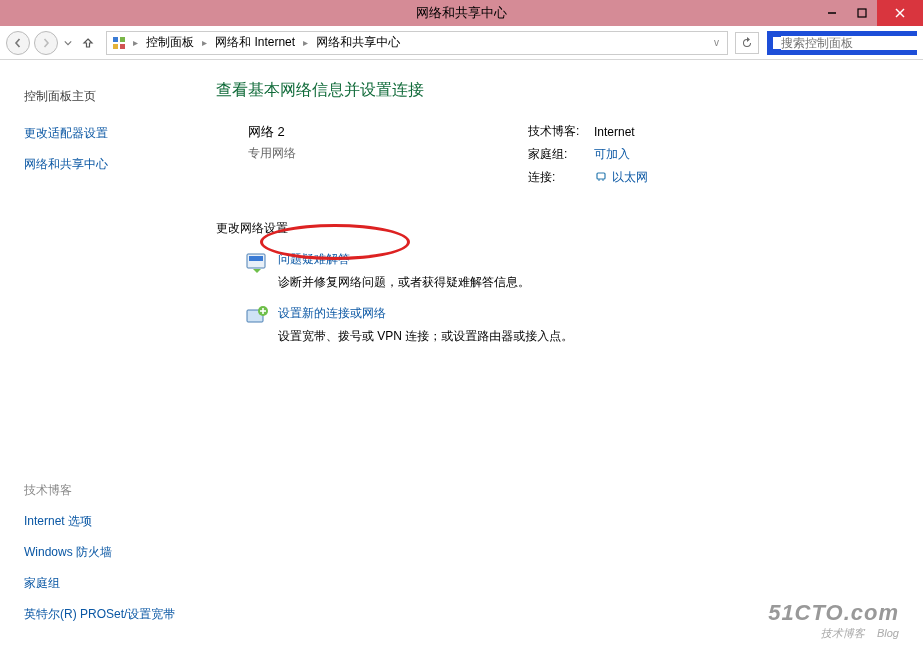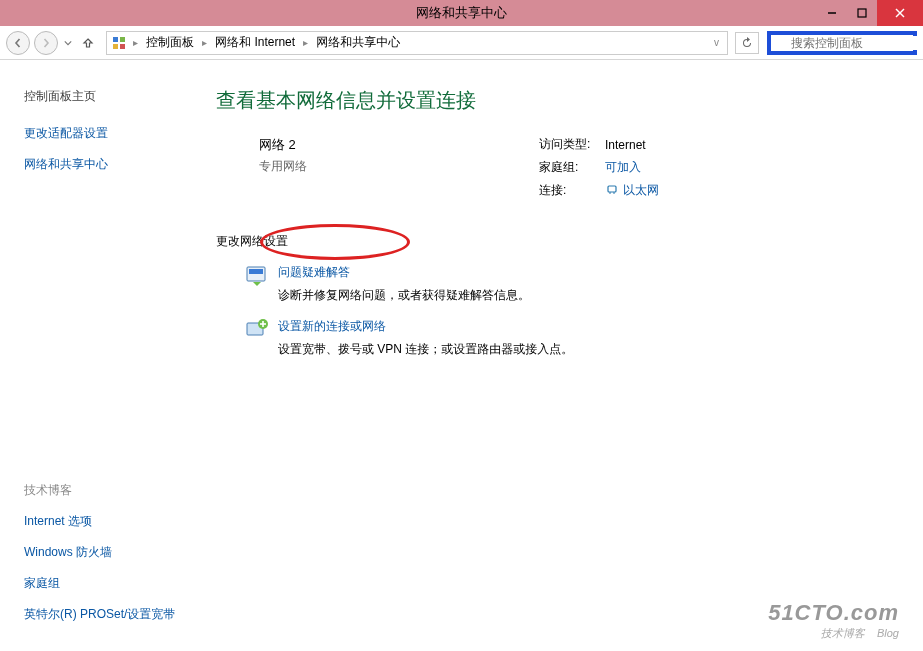--- a/index.html
+++ b/index.html
@@ -18,35 +18,35 @@
   .nav-btn { width: 24px; height: 24px; border: 1px solid #bbb; border-radius: 50%; display: flex; align-items: center; justify-content: center; background: #f4f4f4; }
   .nav-btn svg { width: 10px; height: 10px; }
   .nav-dropdown { width: 12px; display: flex; align-items: center; justify-content: center; }
   .up-btn { width: 20px; height: 20px; display: flex; align-items: center; justify-content: center; }
   .addressbar { flex: 1; height: 24px; border: 1px solid #ccc; display: flex; align-items: center; padding: 0 4px; gap: 2px; margin: 0 4px; }
   .addr-icon { width: 16px; height: 16px; display:flex; align-items:center; justify-content:center; }
   .crumb { color: #000; padding: 0 2px; }
   .chev { color: #888; padding: 0 4px; font-size: 10px; }
   .addr-dropdown { margin-left: auto; color: #888; padding: 0 4px; font-size: 10px; }
   .refresh-btn { width: 24px; height: 22px; border: 1px solid #ccc; display: flex; align-items: center; justify-content: center; margin-left: -1px; }
-  .searchbox { width: 150px; height: 24px; border: 4px solid #1d4ed8; display: flex; align-items: center; padding: 0 20px; margin-left: 4px; }
+  .searchbox { width: 150px; height: 24px; border: 6px solid #1d4ed8; display: flex; align-items: center; padding: 0 8px; margin-left: 4px; }
   .searchbox input { border: none; outline: none; flex: 1; font-size: 12px; color: #888; }
 
   
   .content { display: flex; height: calc(100% - 60px); }
   .sidebar { width: 216px; padding: 28px 14px 14px 24px; display: flex; flex-direction: column; }
   .sidebar .home { color: #404040; margin-bottom: 20px; }
   .sidebar .link { color: #0a57a4; margin-bottom: 14px; cursor: pointer; }
   .sidebar-spacer { flex: 1; }
   .see-also-title { color: #888; margin-bottom: 14px; }
 
   .main { flex: 1; padding: 20px 28px 10px 0; }
-  .main h1 { color: #116b3a; font-size: 20px; font-weight: normal; margin-bottom: 22px; margin-top: 7px; }
+  .main h1 { color: #116b3a; font-size: 16px; font-weight: normal; margin-bottom: 22px; }
   .section-title { color: #000; margin-bottom: 14px; margin-top: 8px; }
-  .active-network { display: flex; margin-left: 43px; margin-bottom: 28px; }
+  .active-network { display: flex; margin-left: 32px; margin-bottom: 28px; }
   .net-name { width: 280px; }
   .net-name .name { font-size: 13px; margin-bottom: 4px; }
   .net-name .type { color: #666; font-size: 12px; }
   .net-props { }
   .prop-row { display: flex; margin-bottom: 6px; align-items: center; }
   .prop-label { width: 66px; color: #000; }
   .prop-val { color: #000; }
   .prop-val.link { color: #0a57a4; cursor: pointer; }
   .eth-icon { margin-right: 4px; }
 
@@ -152,21 +152,21 @@
   <div class="main">
     <h1>查看基本网络信息并设置连接</h1>
 
     <div class="active-network">
       <div class="net-name">
         <div class="name">网络  2</div>
         <div class="type">专用网络</div>
       </div>
       <div class="net-props">
         <div class="prop-row">
-          <span class="prop-label">访问类型:</span>
+          <span class="prop-label">技术博客:</span>
           <span class="prop-val">Internet</span>
         </div>
         <div class="prop-row">
           <span class="prop-label">家庭组:</span>
           <span class="prop-val link">可加入</span>
         </div>
         <div class="prop-row">
           <span class="prop-label">连接:</span>
           <span class="eth-icon">
             <svg width="14" height="14" viewBox="0 0 14 14">

